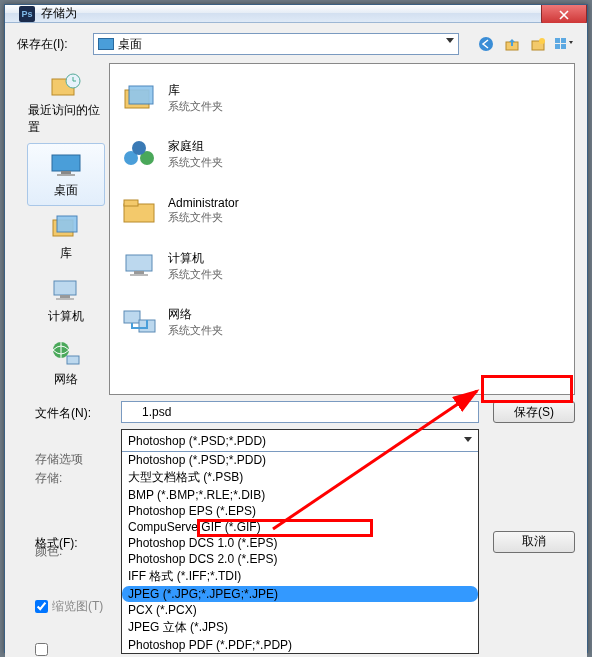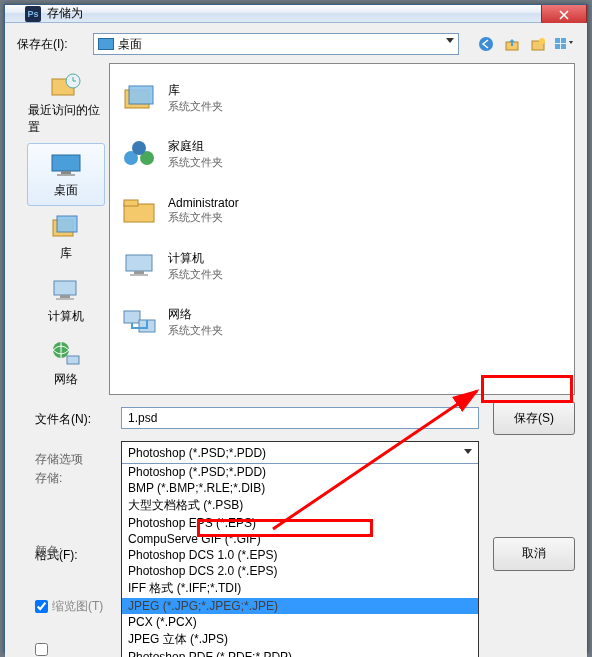--- a/index.html
+++ b/index.html
@@ -1,18 +1,18 @@
 <!DOCTYPE html>
 <html><head>
 <meta charset="utf-8">
 <style>
 * { box-sizing: border-box; margin: 0; padding: 0; font-family: "Microsoft YaHei", "SimSun", Tahoma, sans-serif; font-size: 12px; }
 body { background: #6e7a85; width: 592px; height: 657px; padding: 4px; position: relative; }
 .window { width: 584px; height: 649px; background: #fff; border: 1px solid #3b5f82; box-shadow: 0 0 5px rgba(0,0,0,.4); display: flex; flex-direction: column; }
-.titlebar { height: 28px; background: linear-gradient(#fdfeff,#e6edf6 45%,#d2dff0 46%,#dfeaf7); display: flex; align-items: center; padding-left: 20px; border-bottom: 1px solid #9db7d4; position: relative; }
+.titlebar { height: 28px; background: linear-gradient(#fdfeff,#e6edf6 45%,#d2dff0 46%,#dfeaf7); display: flex; align-items: center; padding-left: 14px; border-bottom: 1px solid #9db7d4; position: relative; }
 .titlebar .ps-icon { width: 16px; height: 16px; background: #1a2b4c; border-radius: 2px; display: flex; align-items: center; justify-content: center; color: #7fb8e6; font-size: 9px; font-weight: bold; }
 .titlebar .title { margin-left: 6px; color: #000; }
 .titlebar .close { position: absolute; right: 0; top: 0; width: 46px; height: 20px; background: linear-gradient(#e77,#c33); border: 1px solid #8a2a2a; border-top: none; border-radius: 0 0 4px 4px; color: #fff; display: flex; align-items: center; justify-content: center; font-size: 11px; }
 .content { flex: 1; padding: 10px 12px 6px 12px; background: #f0f0f0; display: flex; flex-direction: column; position: relative; }
 .row-top { display: flex; align-items: center; gap: 6px; margin-bottom: 8px; }
 .row-top .lbl { width: 70px; }
 .combo { flex: 1; height: 22px; border: 1px solid #7a9ac0; background: #fff; display: flex; align-items: center; padding: 0 4px; position: relative; }
 .combo .mon { width: 16px; height: 12px; background: #4a9ed9; border: 1px solid #2a6a9e; margin-right: 4px; display: inline-block; }
 .combo .arrow { position: absolute; right: 4px; top: 4px; border-left: 4px solid transparent; border-right: 4px solid transparent; border-top: 5px solid #333; }
 .toolbar-icons { display: flex; gap: 4px; margin-left: 10px; }
@@ -24,28 +24,28 @@
 .sb-ic { width: 36px; height: 30px; display: flex; align-items: center; justify-content: center; }
 .list-area { flex: 1; background: #fff; border: 1px solid #888; overflow: hidden; padding: 6px 2px; }
 .li-row { display: flex; align-items: center; gap: 8px; padding: 10px 8px; }
 .li-ic { width: 40px; height: 36px; display: flex; align-items: center; justify-content: center; }
 .li-txt .t1 { font-size: 12px; }
 .li-txt .t2 { font-size: 11px; color: #666; }
 .bottom { margin-top: 6px; display: flex; flex-direction: column; gap: 6px; }
 .row2 { display: flex; align-items: center; gap: 6px; }
 .row2 .lbl2 { width: 80px; padding-top: 3px; margin-left: 18px; }
 .field-wrap { flex: 1; position: relative; }
-.textfield { width: 100%; height: 22px; border: 1px solid #7a9ac0; background: #fff; padding: 0 6px; display: flex; align-items: center; }
+.textfield { width: 100%; height: 22px; border: 1px solid #7a9ac0; background: #fff; padding: 0 20px; display: flex; align-items: center; }
 .dropdown-box { width: 100%; border: 1px solid #333; background: #fff; font-family: "SimSun", monospace; font-size: 12px; }
 .dd-head { height: 22px; border-bottom: 1px solid #7a9ac0; display: flex; align-items: center; padding: 0 6px; position: relative; background: #fff; }
 .dd-head .arrow { position: absolute; right: 6px; top: 7px; border-left: 4px solid transparent; border-right: 4px solid transparent; border-top: 5px solid #333; }
 .dd-opt { padding: 1px 6px; white-space: nowrap; overflow: hidden; }
-.dd-opt.sel { background: #3399ff; color: #404040; }
+.dd-opt.sel { background: #3399ff; color: #000000; border-radius: 7px; }
 .btns { width: 82px; display: flex; flex-direction: column; gap: 8px; margin-left: 8px; }
-.btn { height: 34px; border: 1px solid #707070; background: linear-gradient(#f7f7f7,#e2e2e2); border-radius: 3px; display: flex; align-items: center; justify-content: center; }
+.btn { height: 22px; border: 1px solid #707070; background: linear-gradient(#f7f7f7,#e2e2e2); border-radius: 3px; display: flex; align-items: center; justify-content: center; }
 .options-pane { margin-left: 18px; margin-top: 2px; display: flex; gap: 10px; }
 .opt-col1 { width: 80px; color: #666; }
 .opt-col2 { display: flex; flex-direction: column; gap: 2px; }
 .chk { display: flex; align-items: center; gap: 4px; }
 .chk input { width: 13px; height: 13px; }
 .hr { border-top: 1px solid #ccc; margin: 4px 0; }
 
 .anno-red { position: absolute; border: 3px solid #f00; pointer-events: none; z-index: 50; }
 .anno-arrow { position: absolute; z-index: 49; pointer-events: none; }
 
@@ -242,22 +242,22 @@
       <div class="row2">
         <span class="lbl2">格式(F):</span>
         <div class="field-wrap">
           <div class="dropdown-box">
             <div class="dd-head">
               <span>Photoshop (*.PSD;*.PDD)</span>
               <span class="arrow"></span>
             </div>
             <div id="dd-list">
                 <div class="dd-opt">Photoshop (*.PSD;*.PDD)</div>
+                <div class="dd-opt">大型文档格式 (*.PSB)</div>
                 <div class="dd-opt">BMP (*.BMP;*.RLE;*.DIB)</div>
-                <div class="dd-opt">大型文档格式 (*.PSB)</div>
                 <div class="dd-opt">Photoshop EPS (*.EPS)</div>
                 <div class="dd-opt">CompuServe GIF (*.GIF)</div>
                 <div class="dd-opt">Photoshop DCS 1.0 (*.EPS)</div>
                 <div class="dd-opt">Photoshop DCS 2.0 (*.EPS)</div>
                 <div class="dd-opt">IFF 格式 (*.IFF;*.TDI)</div>
                 <div class="dd-opt sel">JPEG (*.JPG;*.JPEG;*.JPE)</div>
                 <div class="dd-opt">PCX (*.PCX)</div>
                 <div class="dd-opt">JPEG 立体 (*.JPS)</div>
                 <div class="dd-opt">Photoshop PDF (*.PDF;*.PDP)</div>
               </div>

